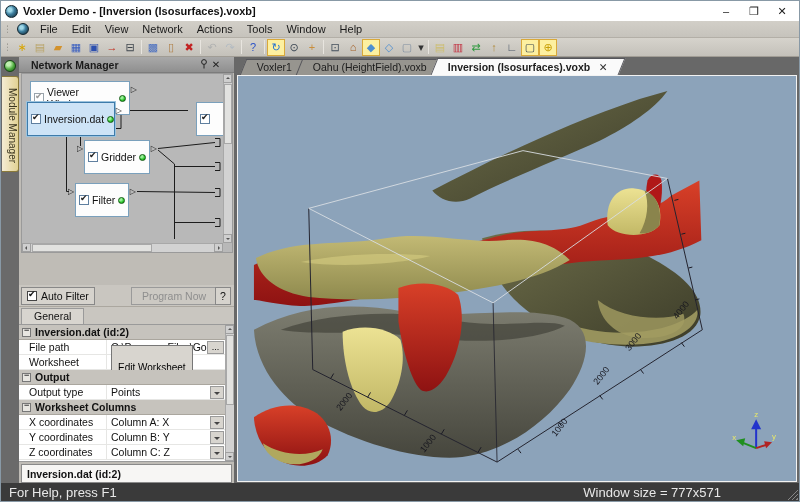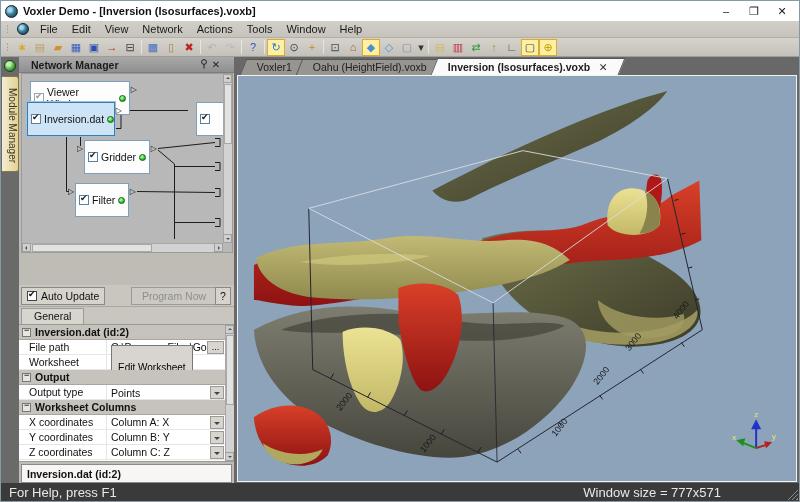--- a/index.html
+++ b/index.html
@@ -323,21 +323,21 @@
           <span class="hico"><svg width="8" height="10">
                 <circle cx="4" cy="3" r="2.4" fill="none" stroke="#222"></circle>
                 <line x1="4" y1="5.5" x2="4" y2="9.5" stroke="#222"></line>
               </svg></span>
           <span class="hico">✕</span>
         </div>
 
         <div class="aurow">
           <span class="autoggle">
             <span class="aucheck"></span>
-            <span>Auto Update</span>
+            <span>Auto Filter</span>
           </span>
           <button class="aubtn">Program Now</button>
           <span class="auhelp">?</span>
         </div>
 
         <div class="tabrow">
           <span class="gtab">General</span>
         </div>
 
         <div class="pgrid">
@@ -351,21 +351,21 @@
             <button class="browse">...</button>
           </div>
           <div class="prow" style="top:30px;">
             <span class="plabel">Worksheet</span>
             <button class="pbtn">Edit Worksheet</button>
           </div>
           <div class="prow section" style="top:45px;">
             <span class="collapse"></span>
             <span>Output</span>
           </div>
-          <div class="prow" style="top:60px;align-items:flex-end;">
+          <div class="prow" style="top:60px;">
             <span class="plabel">Output type</span>
             <span class="pvalue">Points</span>
             <span class="combo"></span>
           </div>
           <div class="prow section" style="top:75px;">
             <span class="collapse"></span>
             <span>Worksheet Columns</span>
           </div>
           <div class="prow" style="top:90px;">
             <span class="plabel">X coordinates</span>

